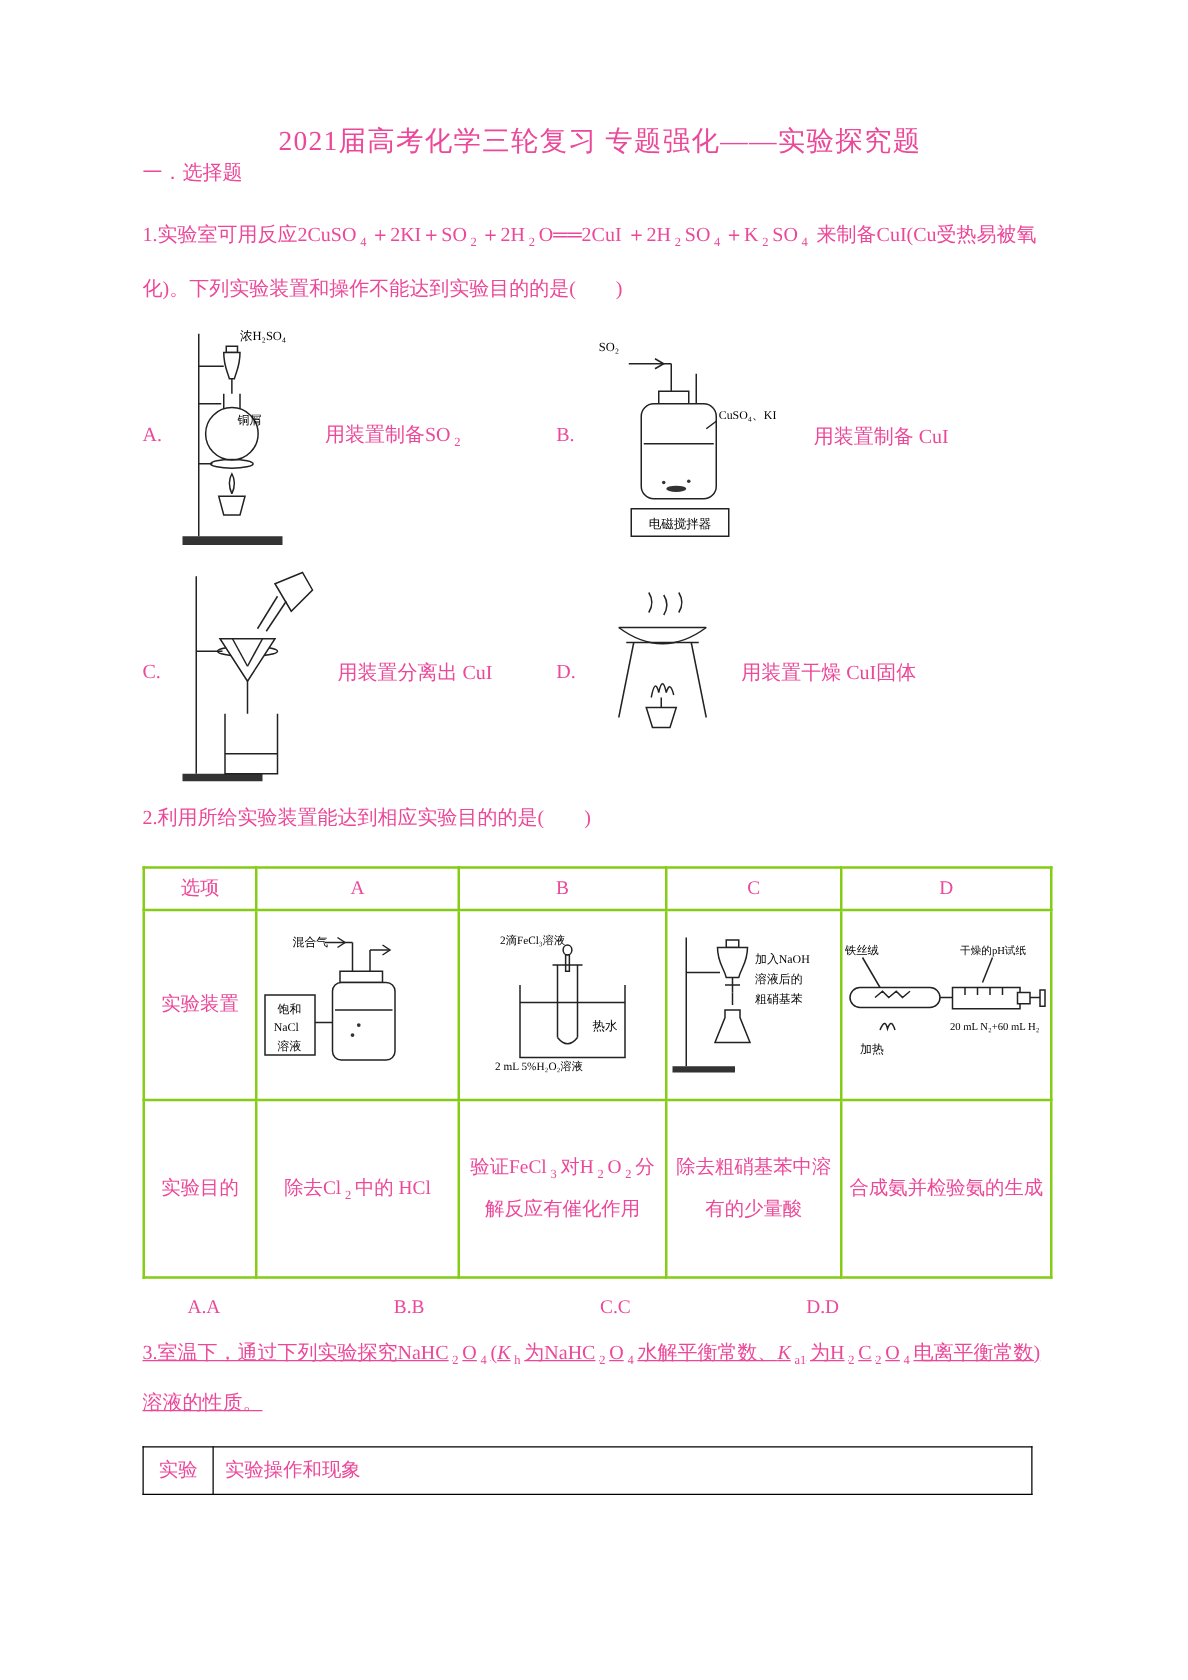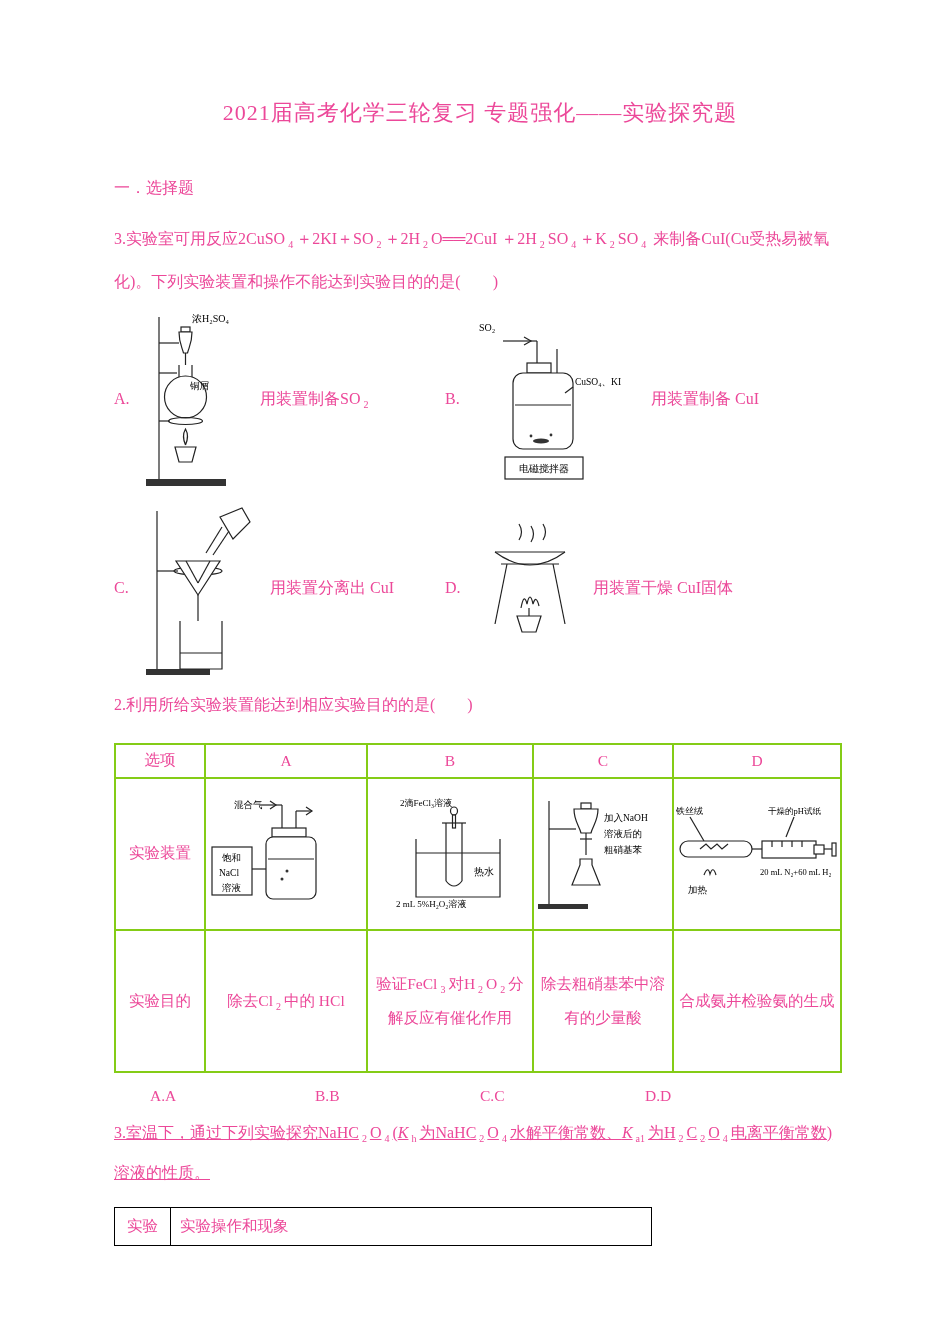--- a/index.html
+++ b/index.html
@@ -1,56 +1,56 @@
 <!DOCTYPE html>
 <html><head>
 <meta charset="utf-8">
 <style>
   * { margin:0; padding:0; box-sizing:border-box; }
   html,body { background:#ffffff; }
   .page { width:950px; height:1344px; margin:0 auto; background:#fff; color:#ec4899;
           font-family:"Liberation Serif","DejaVu Serif",serif; overflow:hidden; }
   .content { padding:98px 104px 0 114px; }
   .title { font-size:22px; font-weight:400; text-align:center; letter-spacing:1px; }
-  .section { font-size:16px; margin-top:50px; }
+  .section { font-size:16px; }
   .stem { font-size:16px; line-height:2.7; margin-top:18px; }
   sub { font-size:10px; margin:0 3px; line-height:1; }
   .optgrid { margin-top:6px; }
   .optrow { display:flex; align-items:center; }
   .optcell { display:flex; align-items:center; }
   .optlabel { font-size:16px; width:30px; flex:none; }
   .optdesc { font-size:16px; margin-left:8px;font-family:Liberation Serif, serif; }
   svg { flex:none; }
   svg text { font-family:"Liberation Serif","DejaVu Serif",serif; fill:#000; }
   svg .ln { stroke:#222; stroke-width:1.2; fill:none; }
   svg .fl { stroke:#222; stroke-width:1.2; fill:#fff; }
   svg .solid { fill:#333; stroke:none; }
   .qtable { border-collapse:collapse; margin-top:16px; table-layout:fixed; width:726px; }
   .qtable td { border:2px solid #84cc16; text-align:center; vertical-align:middle; font-size:15.5px; }
   .qtable .hdr td { height:34px; }
   .qtable .dev td { height:152px; }
   .qtable .pur td { height:142px; line-height:2.15; padding:4px 4px; }
   .answers { display:flex; margin-top:14px; font-size:15.5px;justify-content:center; }
   .answers span { width:165px; }
   .q3stem { margin-top:8px; line-height:2.5;text-decoration:underline; }
-  .q3table { border-collapse:collapse; margin-top:14px; width:538px; }
+  .q3table { border-collapse:collapse; margin-top:14px; width:712px; }
   .q3table td { border:1px solid #000; font-size:15.5px; height:38px; }
   .q3table td:first-child { width:56px; text-align:center; }
   .q3table td:last-child { padding-left:9px; }
 </style>
 </head>
 <body>
 
 <div class="page">
  <div class="content">
 
   <div class="title">2021届高考化学三轮复习 专题强化——实验探究题</div>
   <div class="section">一．选择题</div>
 
-  <div class="stem"><span>3.实验室可用反应2CuSO</span><sub>4</sub><span>＋2KI＋SO</span><sub>2</sub><span>＋2H</span><sub>2</sub><span>O</span><span>══</span><span>2CuI ＋2H</span><sub>2</sub><span>SO</span><sub>4</sub><span>＋K</span><sub>2</sub><span>SO</span><sub>4</sub><span> 来制备CuI(Cu受热易被氧化)。下列实验装置和操作不能达到实验目的的是(　　)</span></div>
+  <div class="stem"><span>1.实验室可用反应2CuSO</span><sub>4</sub><span>＋2KI＋SO</span><sub>2</sub><span>＋2H</span><sub>2</sub><span>O</span><span>══</span><span>2CuI ＋2H</span><sub>2</sub><span>SO</span><sub>4</sub><span>＋K</span><sub>2</sub><span>SO</span><sub>4</sub><span> 来制备CuI(Cu受热易被氧化)。下列实验装置和操作不能达到实验目的的是(　　)</span></div>
 
   <div class="optgrid">
 
     <div class="optrow">
       <div class="optcell" style="width:331px">
         <span class="optlabel">A.</span>
         <svg width="108" height="180" viewBox="0 0 108 180">
           <g>
             <rect class="solid" x="2" y="170" width="80" height="7"></rect>
             <line class="ln" x1="15" y1="170" x2="15" y2="8"></line>

